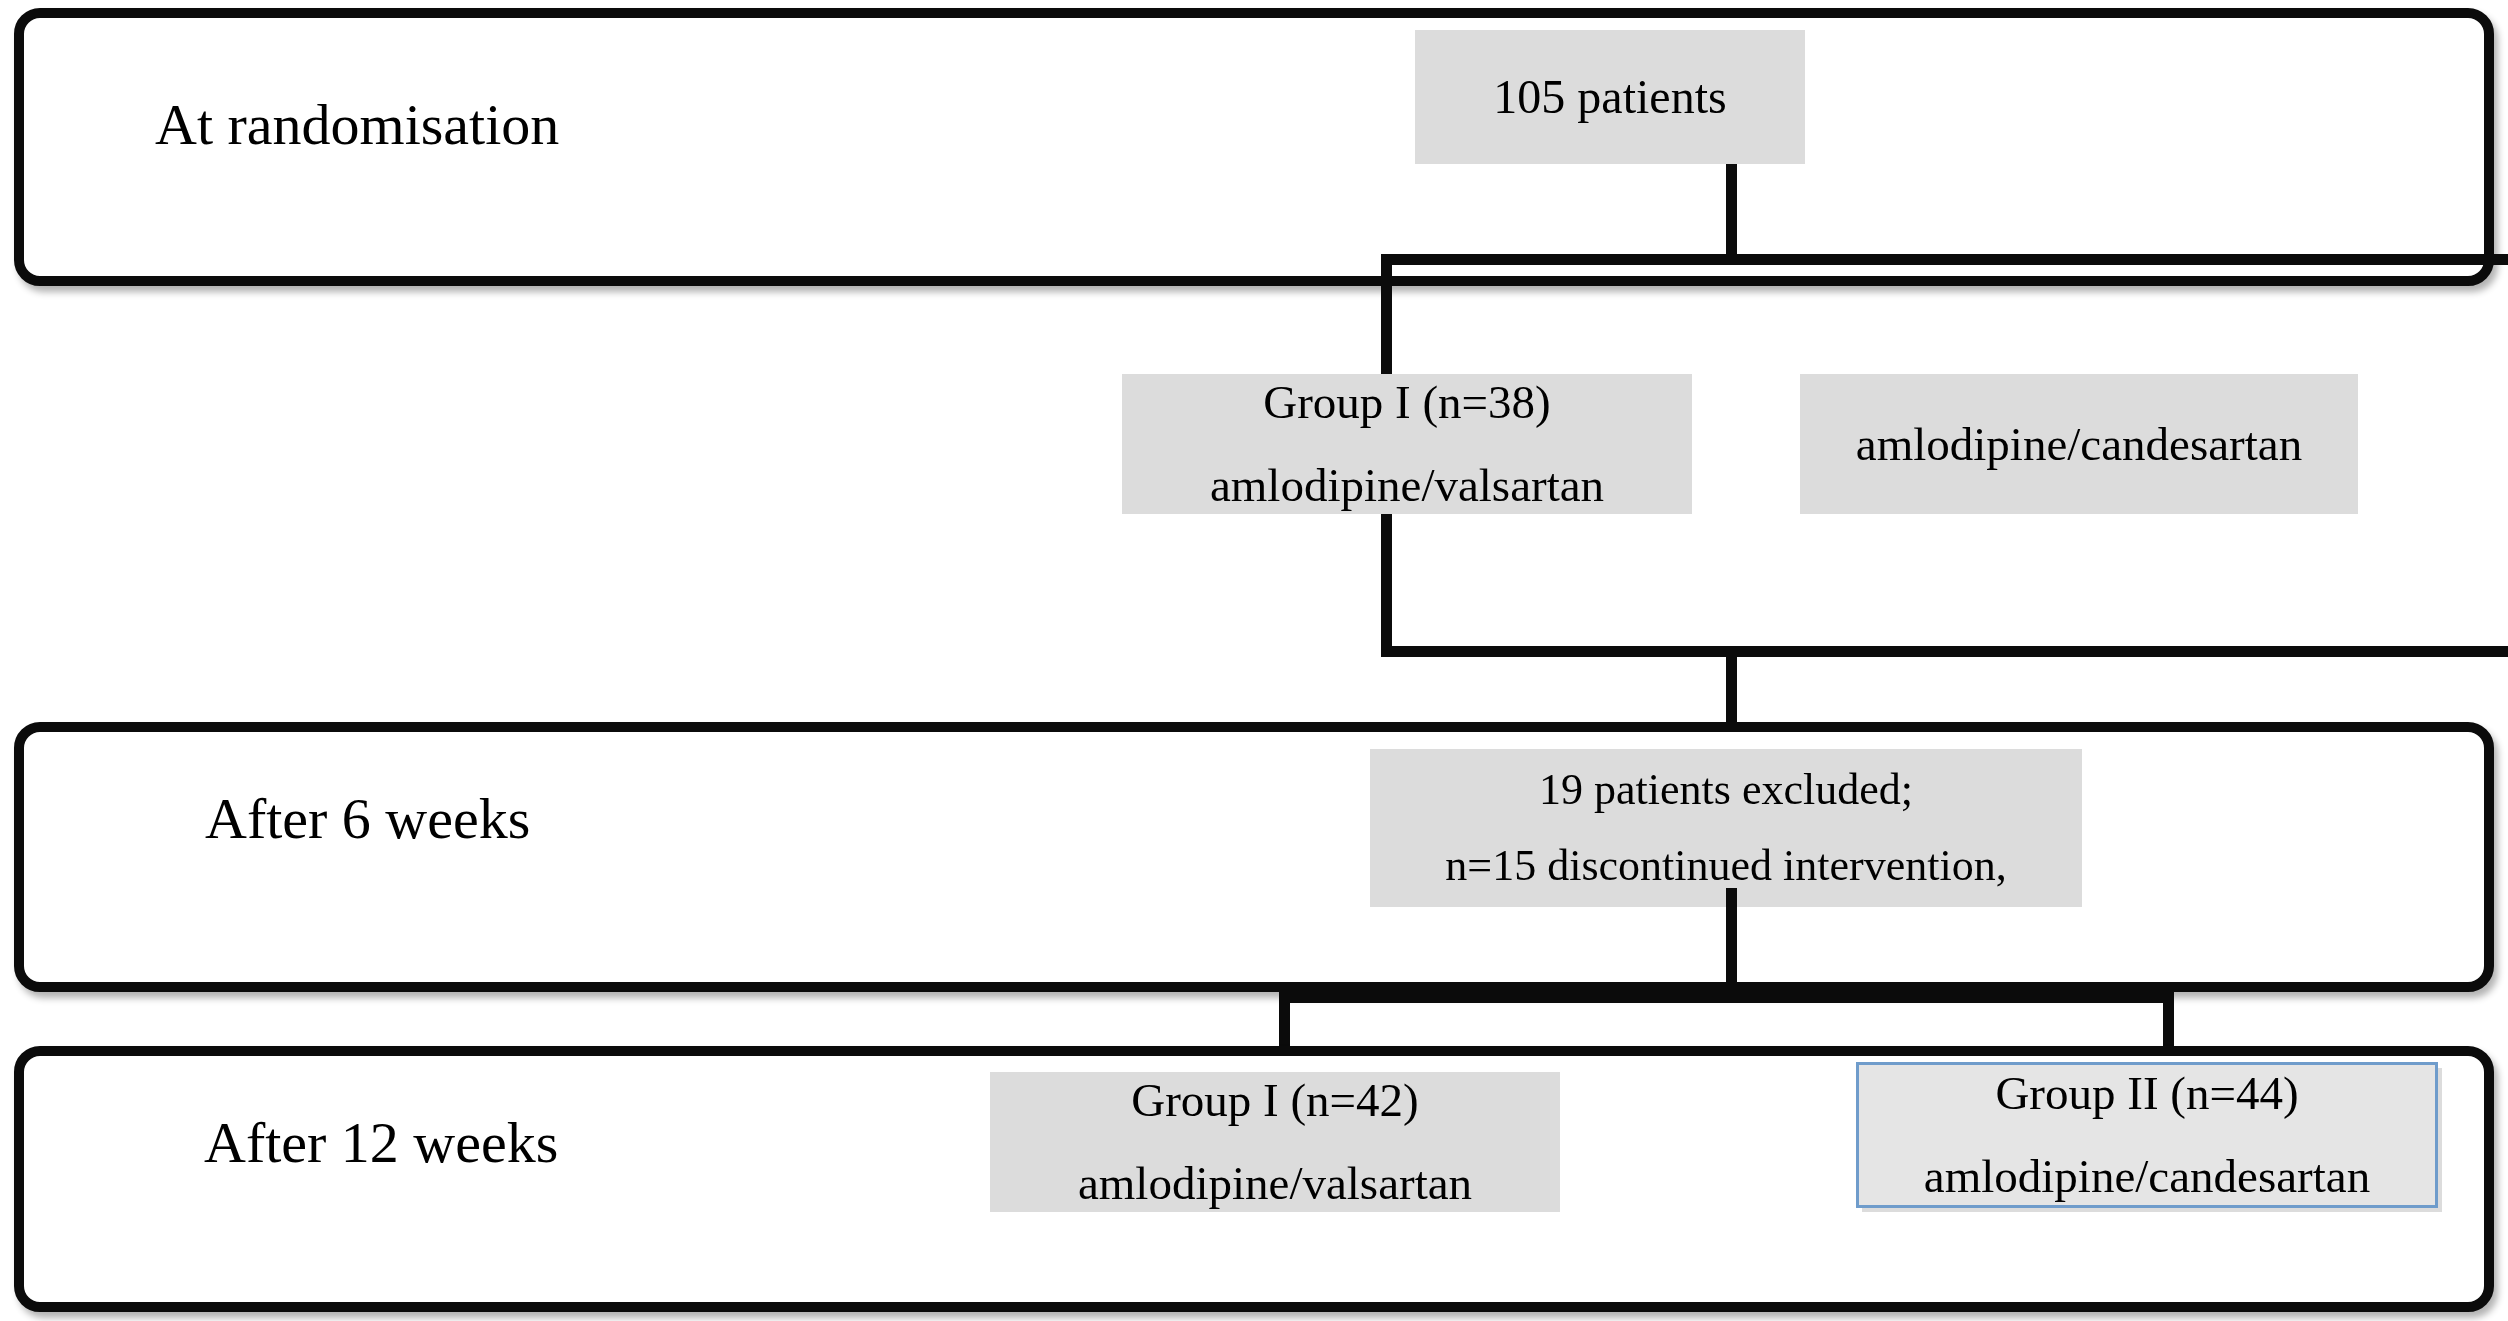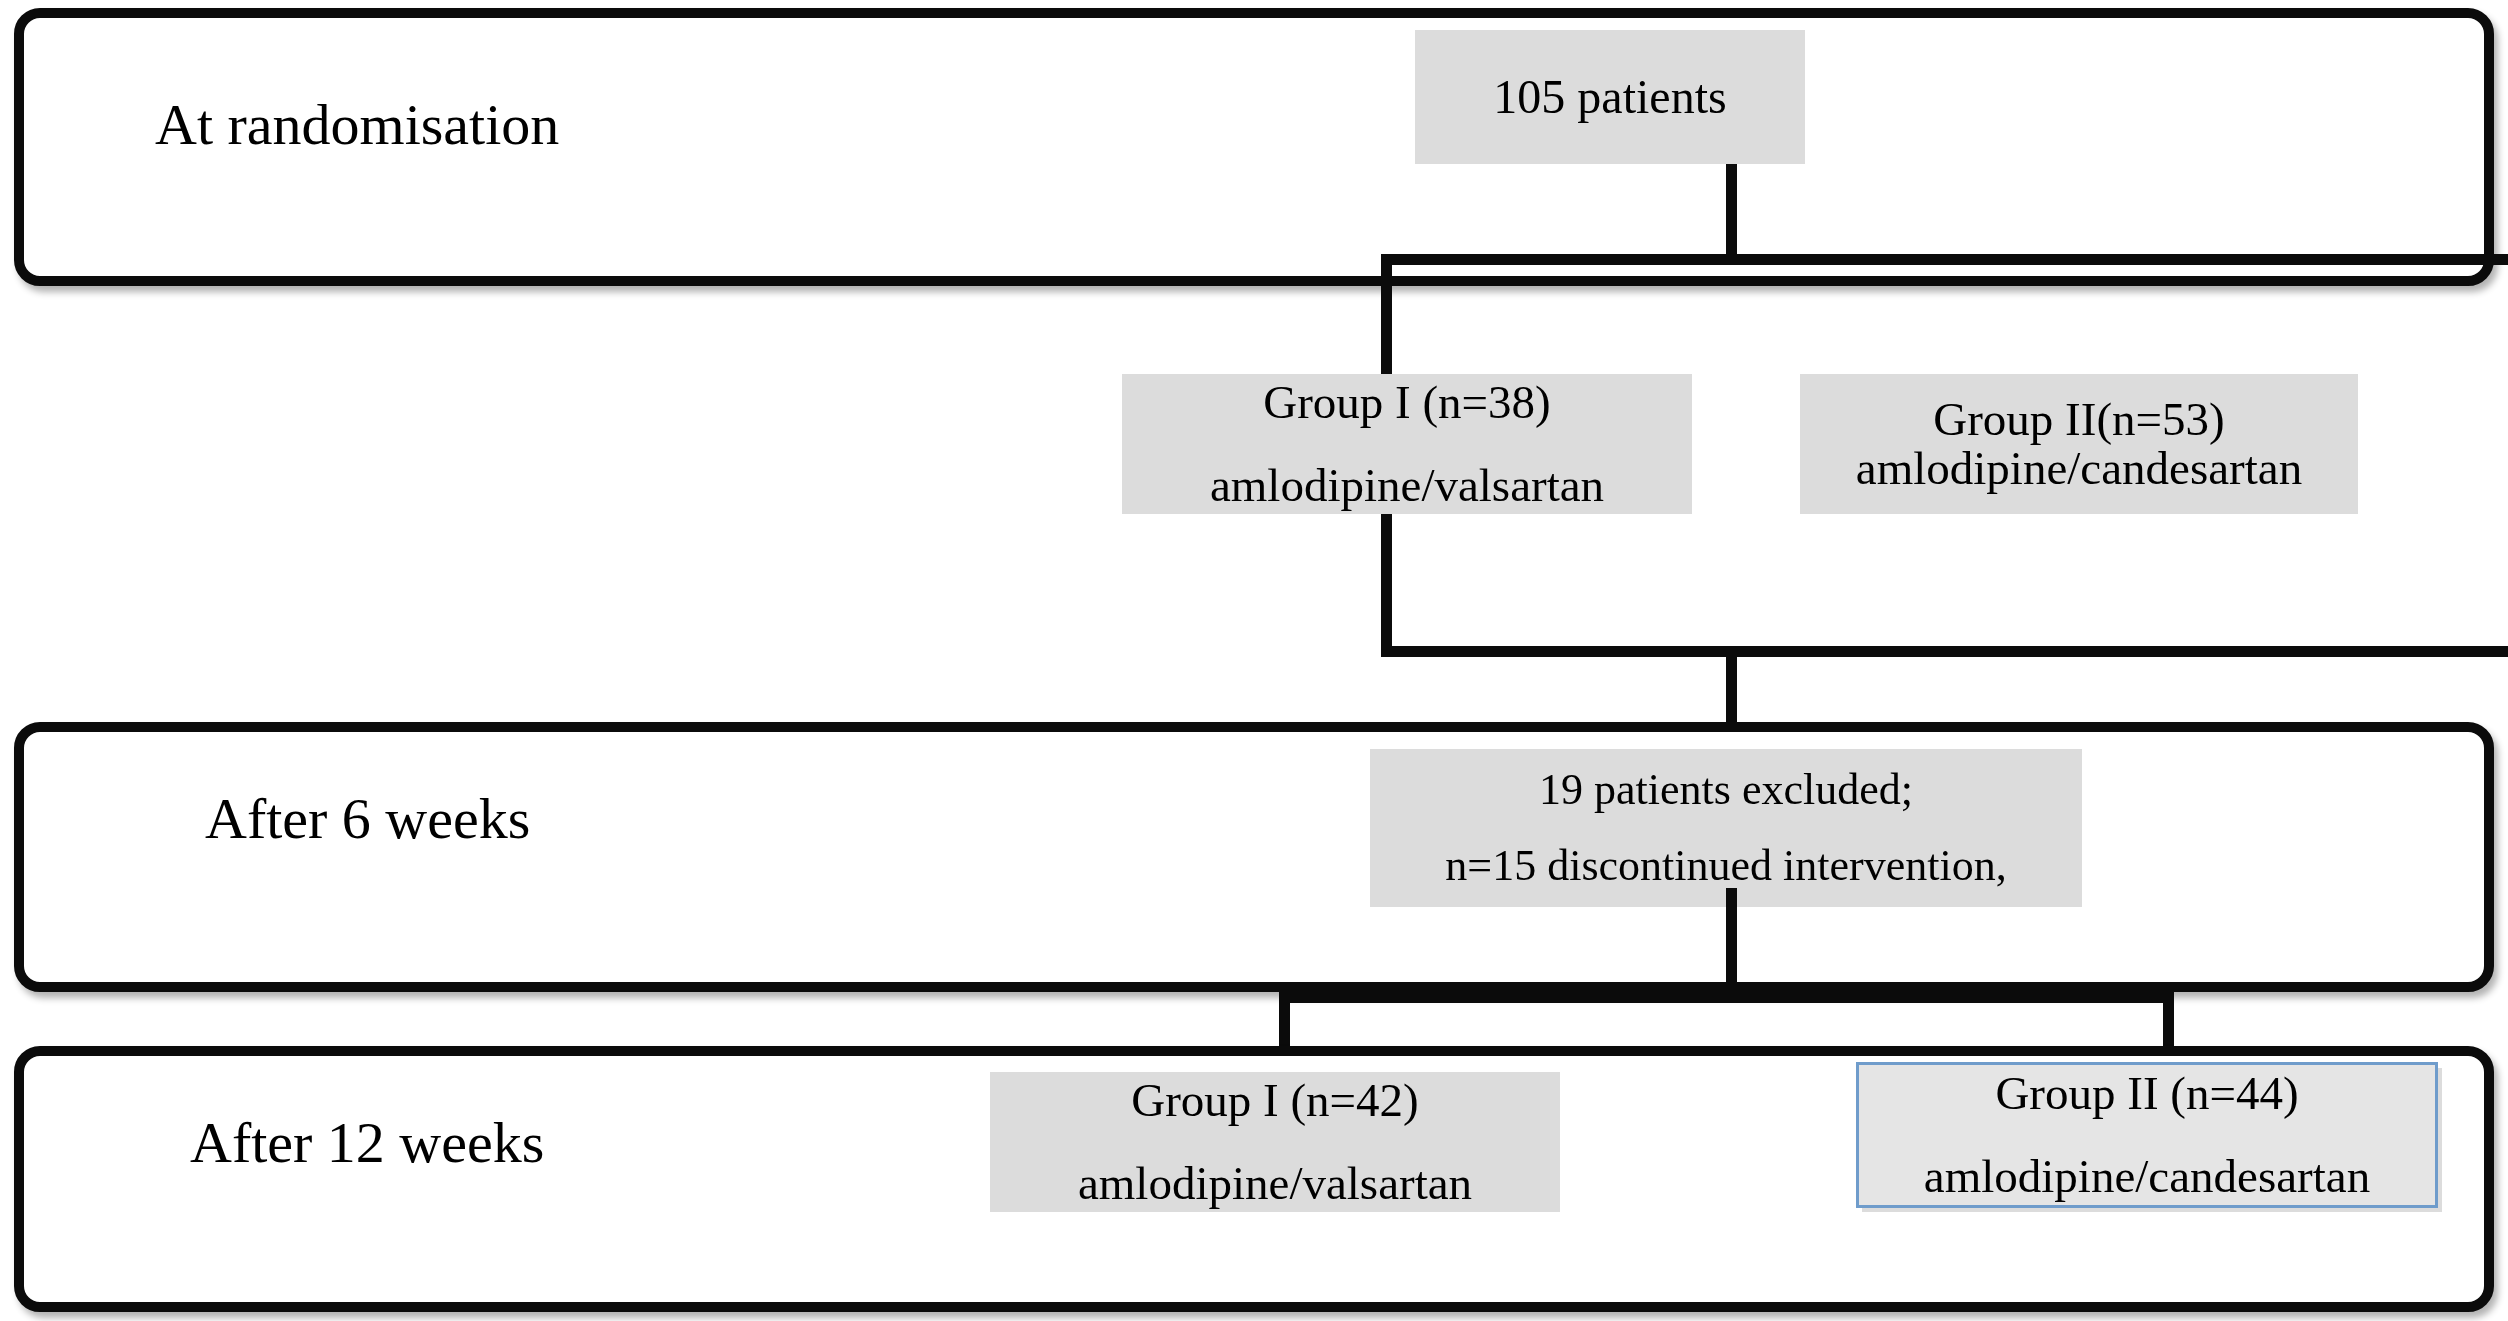--- a/index.html
+++ b/index.html
@@ -32,21 +32,21 @@
   
   .stage-label {
     position: absolute;
     font-size: 58px;
     color: #000000;
     white-space: nowrap;
     line-height: 1;
   }
   #label-randomisation { left: 155px; top: 96px; }
   #label-6weeks        { left: 205px; top: 790px; text-align: center; }
-  #label-12weeks       { left: 190px; top: 1114px; }
+  #label-12weeks       { left: 204px; top: 1114px; }
 
   
   .greybox {
     position: absolute;
     box-sizing: border-box;
     background: #dcdcdc;
     display: flex;
     flex-direction: column;
     align-items: center;
     justify-content: center;
@@ -111,21 +111,20 @@
   <div class="seg seg-h" id="c1-bar"></div>
   <div class="seg seg-v" id="c1-left-leg"></div>
 
   <div class="greybox" id="box-group1-a">
     <span class="ln">Group I (n=38)</span>
     <span class="gap"></span>
     <span class="ln">amlodipine/valsartan</span>
   </div>
 
   <div class="greybox tight" id="box-group2-a">
-    <span class="ln">Group II(n=53)</span>
     <span class="ln">amlodipine/candesartan</span>
   </div>
 
   <div class="seg seg-v" id="c2-left-leg"></div>
 
   <div class="seg seg-h" id="c2-bar"></div>
   <div class="seg seg-v" id="c2-drop"></div>
 
   <div class="stage" id="stage-6weeks"></div>
 

